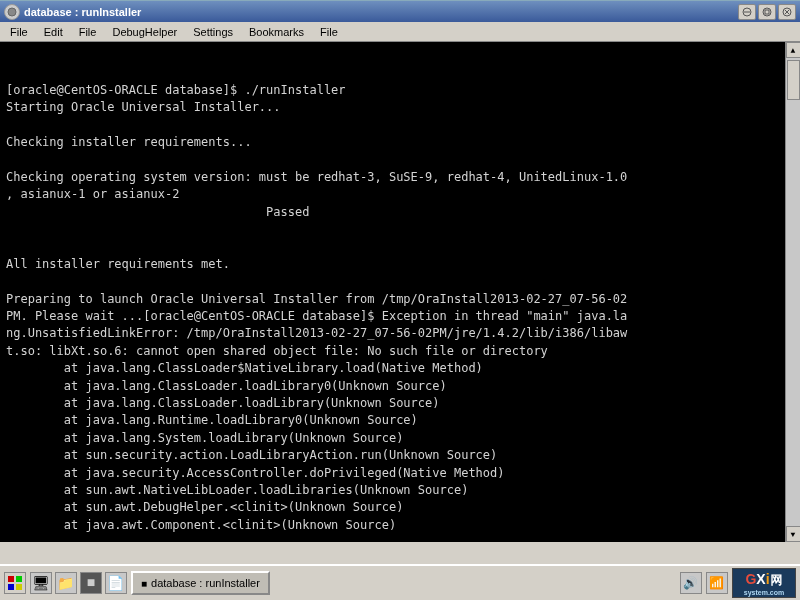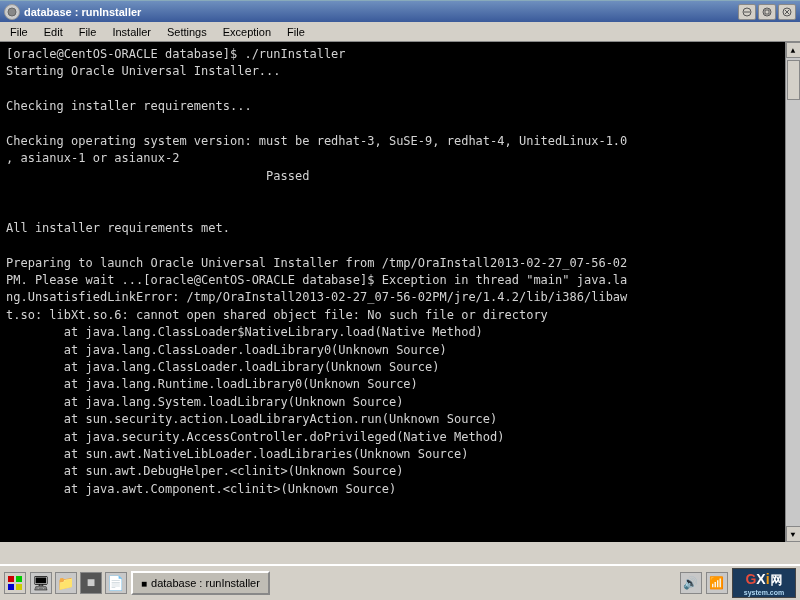--- a/index.html
+++ b/index.html
@@ -92,20 +92,21 @@
       scrollbar-width: none;
     }
     .terminal-content::-webkit-scrollbar { display: none; }
 
     .terminal-text {
       color: #d3d3d3;
       font-size: 12px;
       line-height: 1.45;
       white-space: pre-wrap;
       word-break: break-all;
+      margin-top: 36px;
     }
 
     
     .scrollbar-track {
       position: absolute;
       right: 0;
       top: 0;
       width: 15px;
       height: 100%;
       background: #c8c8c8;
@@ -212,23 +213,23 @@
         <line x1="7" y1="3" x2="3" y2="7" stroke="#555" stroke-width="1"></line>
       </svg>
     </div>
   </div>
 </div>
 
 <div class="menu-bar">
   <span class="menu-item">File</span>
   <span class="menu-item">Edit</span>
   <span class="menu-item">File</span>
-  <span class="menu-item">Installer</span>
+  <span class="menu-item">DebugHelper</span>
   <span class="menu-item">Settings</span>
-  <span class="menu-item">Exception</span>
+  <span class="menu-item">Bookmarks</span>
   <span class="menu-item">File</span>
 </div>
 
 <div class="terminal-container">
   <div class="terminal-content">
     <pre class="terminal-text">[oracle@CentOS-ORACLE database]$ ./runInstaller
 Starting Oracle Universal Installer...
 
 Checking installer requirements...
 

